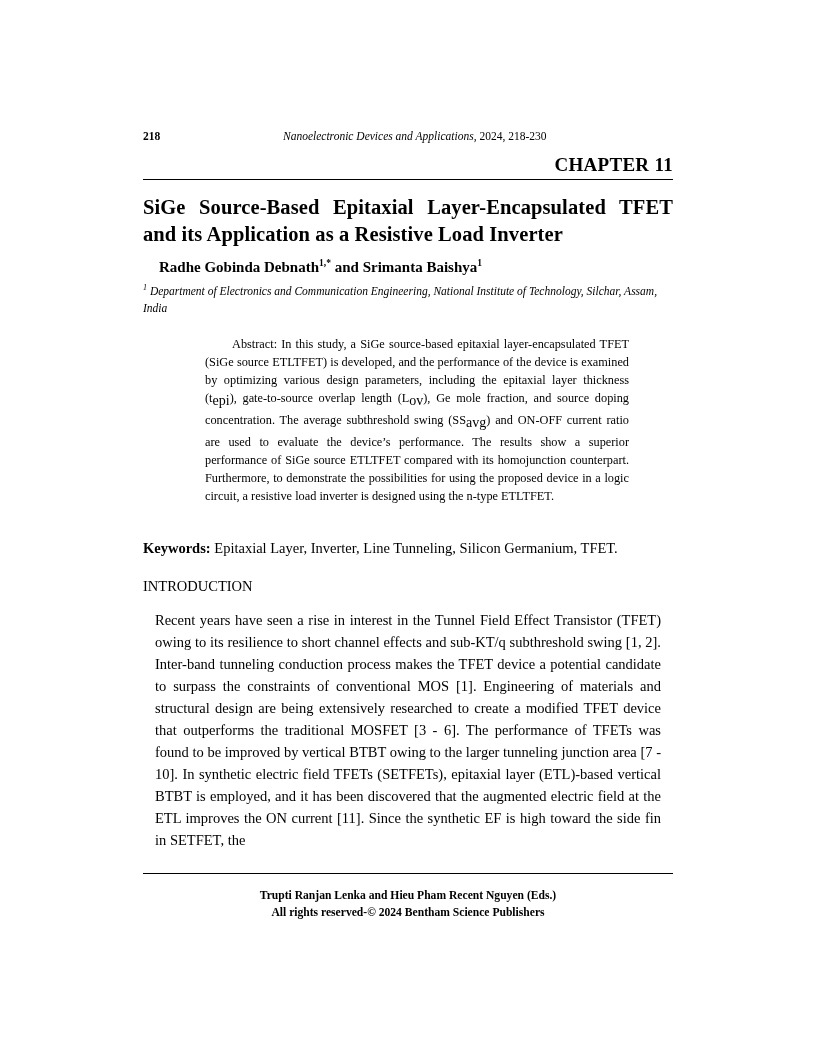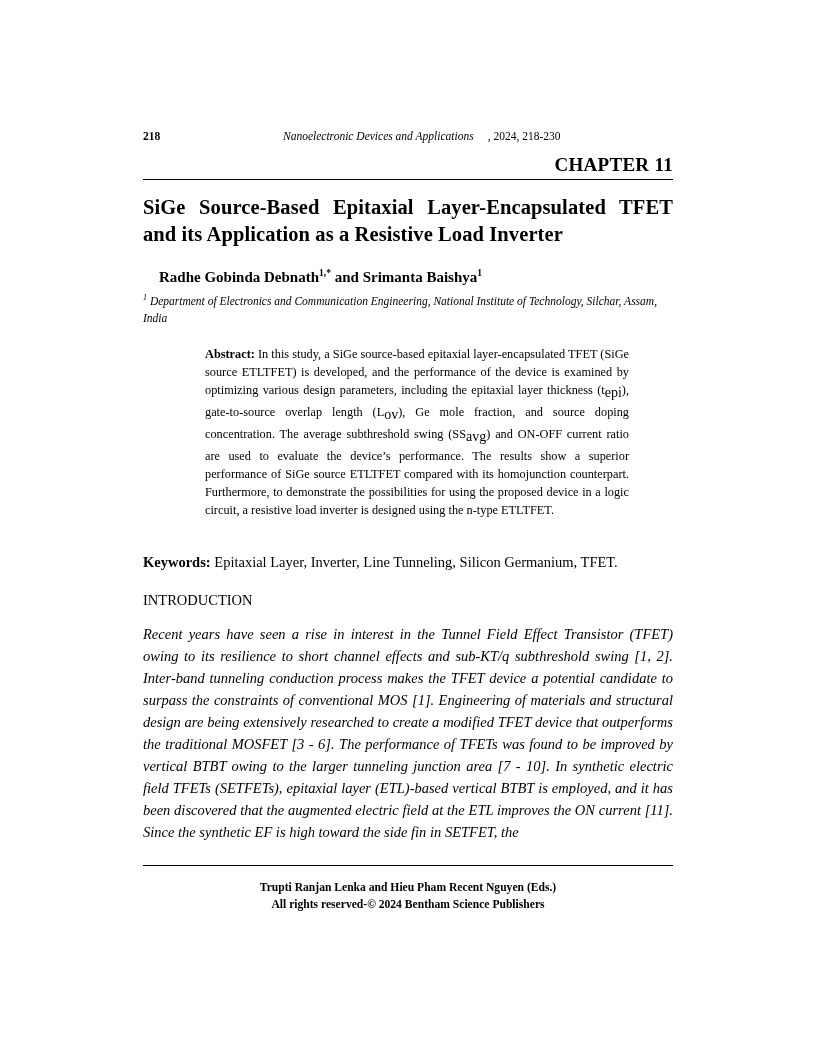--- a/index.html
+++ b/index.html
@@ -32,38 +32,37 @@
     font-weight: bold;
     font-size: 11.5px;
     width: 140px;
   }
   .running-head .journal {
     font-style: italic;
     font-size: 11.5px;
   }
   .running-head .journal .tail {
     font-style: normal;
-    padding-left: 14px;
   }
   .chapter-line {
     text-align: right;
     font-size: 19px;
     font-weight: bold;
     letter-spacing: 0.3px;
     padding-bottom: 3px;
   }
   .rule {
     border-bottom: 1.6px solid #000;
     margin-bottom: 14px;
   }
   h1.title {
     font-size: 20.5px;
     font-weight: bold;
     line-height: 1.32;
-    margin: 0 0 20px 0;
+    margin: 0 0 10px 0;
     text-align: justify;
     text-align-last: left;
     letter-spacing: 0.1px;
   }
   .authors {
     font-size: 15px;
     font-weight: bold;
     margin: 0 0 6px 16px;
   }
   .authors sup {
@@ -85,43 +84,43 @@
     vertical-align: super;
     font-style: italic;
   }
   .abstract {
     margin: 0 44px 0 62px;
     font-size: 12.3px;
     line-height: 1.46;
     text-align: justify;
   }
   .abstract .lbl {
-    font-weight: bold;
+    font-weight: normal;
+    margin-left: 27px;
   }
   .abstract sub {
     font-size: 14px;
     vertical-align: sub;
   }
   .keywords {
     margin: 32px 0 0 0;
     font-size: 14.5px;
     line-height: 1.4;
   }
   .keywords .lbl { font-weight: bold; }
   .section-head {
     font-size: 14.5px;
     font-weight: normal;
     margin: 20px 0 14px 0;
   }
   .body-text {
     font-size: 14.5px;
     line-height: 1.52;
     text-align: justify;
-    margin: 0;
-    font-style: italic;
+    margin: 12px;
   }
   .footnote-rule {
     border-bottom: 1px solid #000;
     margin: 22px 0 5px 0;
   }
   .footnote {
     font-size: 10.8px;
     line-height: 1.4;
     text-align: justify;
   }

